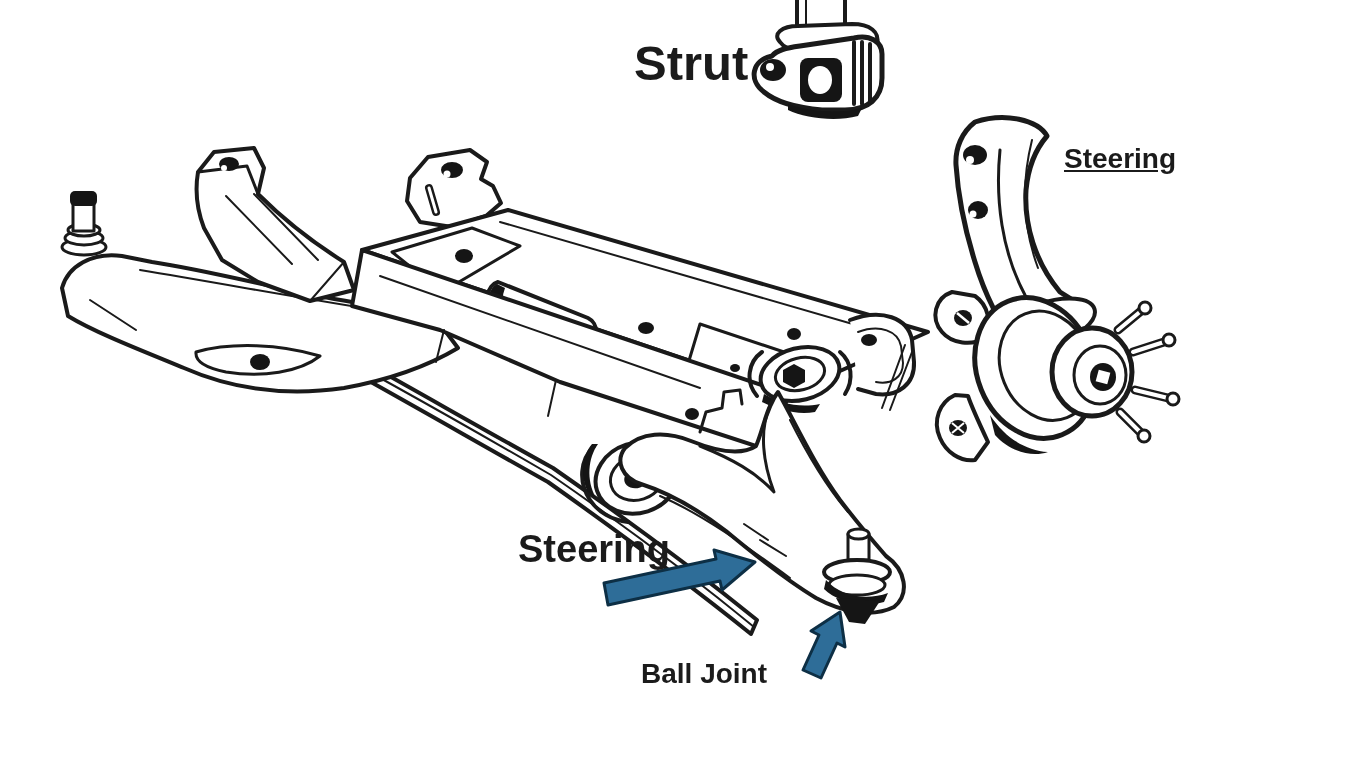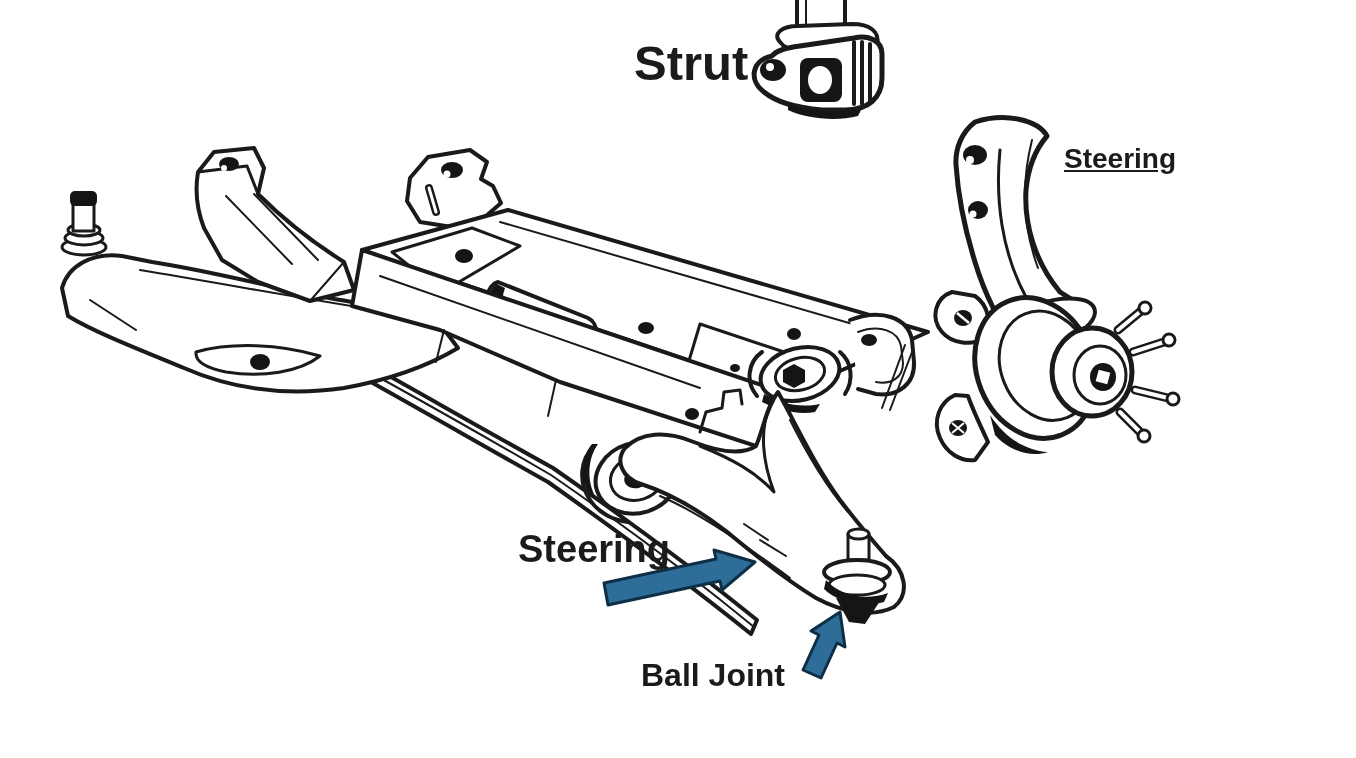--- a/index.html
+++ b/index.html
@@ -15,21 +15,21 @@
   .ln{fill:none;stroke:#1a1a1a;stroke-width:3;stroke-linecap:round;stroke-linejoin:round;}
   .ln2{fill:none;stroke:#1a1a1a;stroke-width:2;stroke-linecap:round;}
   .ln4{fill:none;stroke:#1a1a1a;stroke-width:4;stroke-linecap:round;}
   .dk{fill:#151515;stroke:none;}
   .arrow{stroke:#0d2f45;stroke-width:3;stroke-linejoin:round;}
   
   .label{position:absolute;font-weight:bold;color:#1b1b1b;line-height:1.12;letter-spacing:0px;}
   #strut-label{left:634px;top:36px;font-size:49px;}
   #sk-label{left:1064px;top:143px;font-size:28px;text-decoration:underline;}
   #ca-label{left:518px;top:528px;font-size:38px;}
-  #bj-label{left:641px;top:658px;font-size:32px;}
+  #bj-label{left:641px;top:658px;font-size:28px;}
 </style>
 </head>
 <body>
 
 <div id="stage">
 
   <svg id="art" viewBox="0 0 1356 758" aria-hidden="true">
 
     <g>
 

